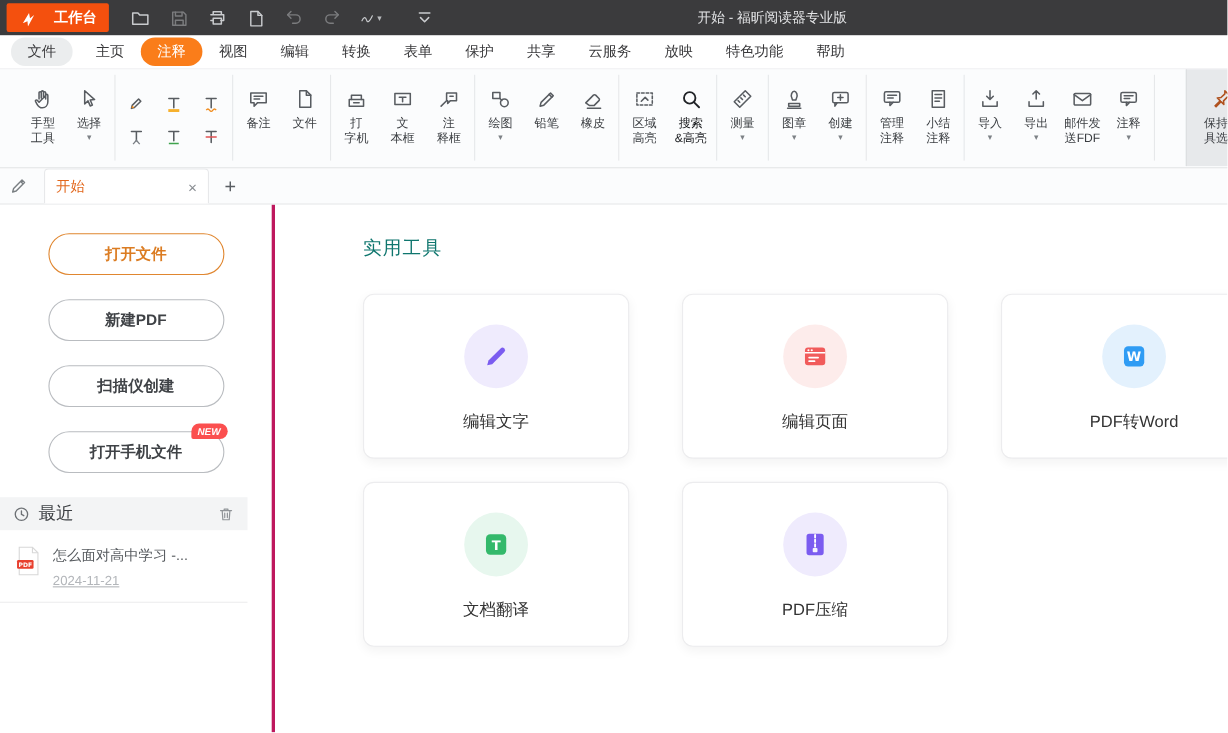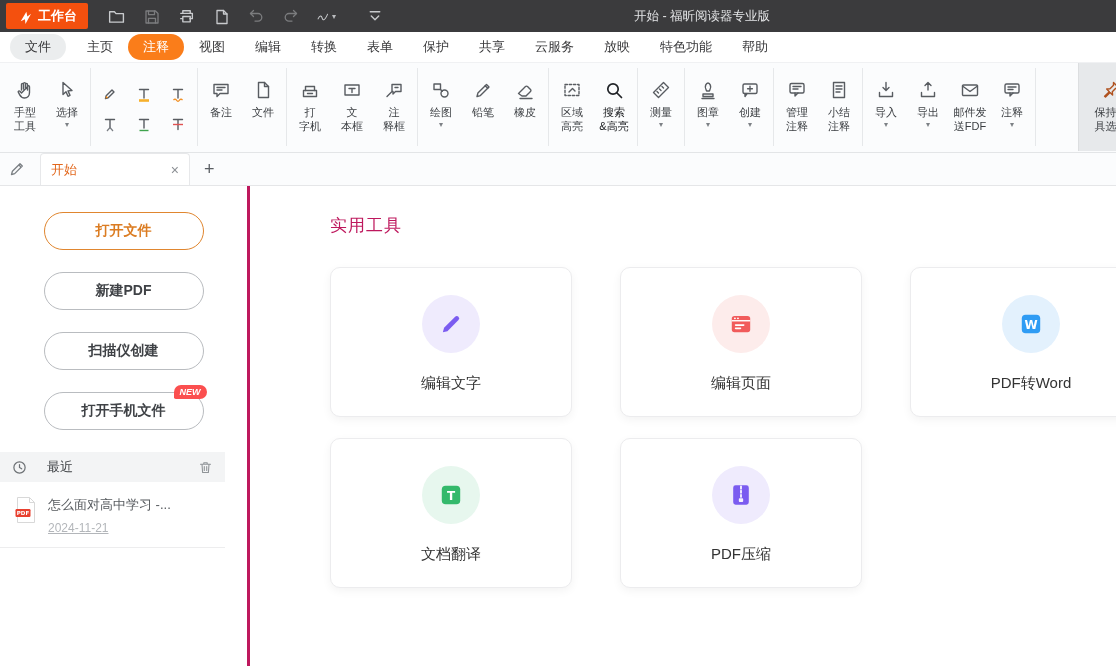--- a/index.html
+++ b/index.html
@@ -3,39 +3,39 @@
 <meta charset="utf-8">
 <style>
   * { box-sizing: border-box; margin: 0; padding: 0; }
   html,body { width:1116px; height:666px; overflow:hidden; background:#fff;
     font-family:"Liberation Sans","DejaVu Sans",sans-serif; }
   .app { display:flex; flex-direction:column; width:1116px; height:666px; }
 
   
   .titlebar { height:32px; background:#3b3b3d; display:flex; align-items:center; position:relative; flex:none; }
   .workspace { margin-left:6px; height:26px; background:#f4500e; border-radius:2px; display:flex; align-items:center;
-    gap:6px; padding:0 11px; color:#fff; font-size:13px; font-weight:bold; cursor:default; }
+    gap:17px; padding:0 11px; color:#fff; font-size:13px; font-weight:bold; cursor:default; }
   .qat { display:flex; align-items:center; gap:15px; margin-left:18px; }
   .qbtn { width:20px; height:20px; display:flex; align-items:center; justify-content:center; }
   .qbtn.dim { opacity:.45; }
   .qcaret::after { content:"▾"; color:#b9bbbe; font-size:8px; margin-left:2px; }
   .win-title { position:absolute; left:634px; top:0; height:32px; display:flex; align-items:center;
     color:#e4e5e7; font-size:12.5px; pointer-events:none; }
   .tic { fill:none; stroke:#c9cbce; stroke-width:1.3; stroke-linecap:round; stroke-linejoin:round; }
 
   
   .menubar { height:30px; background:#fff; display:flex; align-items:center; padding-left:10px;
     font-size:13px; color:#39393b; flex:none; }
   .mitem { padding:4px 15px; border-radius:14px; white-space:nowrap; cursor:default; }
   .mitem.file { background:#ebedee; margin-right:6px; }
   .mitem.active { background:#fa7d1a; color:#fff; }
 
   
   .ribbon { height:91px; background:#fbfcfd; border-top:1px solid #f0f1f3; border-bottom:1px solid #e3e5e7;
-    display:flex; align-items:flex-start; position:relative; padding-left:2px; flex:none; }
+    display:flex; align-items:flex-start; position:relative; padding-left:16px; flex:none; }
   .rgroup { display:flex; align-items:flex-start; padding:9px 2px 0; border-right:1px solid #e6e8ea;
     height:78px; margin-top:5px; }
   .ritem { width:42px; display:flex; flex-direction:column; align-items:center; cursor:default; }
   .ricon { height:26px; margin-bottom:3px; display:flex; align-items:center; justify-content:center; }
   .rlabel { font-size:11px; line-height:13.5px; color:#3b3e42; text-align:center; white-space:nowrap; }
   .rlabel.bold { color:#141619; font-weight:normal; }
   .rcaret { margin-top:1px; color:#7d8186; font-size:8px; line-height:8px; }
   .rcaret::after { content:"▾"; }
   .rmini { display:grid; grid-template-columns:repeat(3,34px); grid-auto-rows:30px; margin-top:2px; }
   .mini-btn { display:flex; align-items:center; justify-content:center; }
@@ -59,28 +59,28 @@
   .content { flex:1; display:flex; overflow:hidden; }
   .sidebar { width:250px; flex:none; border-right:3px solid #be185d; padding-top:26px; background:#fff; }
   .sbtn { width:160px; height:38px; border:1.4px solid #b9bcc0; border-radius:19px; margin:0 auto 22px;
     display:flex; align-items:center; justify-content:center; font-size:14px; font-weight:bold; color:#3f4246;
     background:#fff; position:relative; cursor:default; }
   .sbtn.primary { border-color:#e0862f; color:#db7c22; }
   .badge { position:absolute; top:-8px; right:-4px; background:#fb4f4f; color:#fff; font-size:9px; font-weight:bold;
     padding:2px 6px; border-radius:8px 8px 8px 2px;font-style:italic; }
   .recent-header { height:30px; background:#f3f4f5; display:flex; align-items:center; padding:0 12px;
     margin-right:22px; }
-  .recent-title { font-size:13px; color:#3c3f43; margin-left:20px; }
+  .recent-title { font-size:16px; color:#3c3f43; margin-left:8px; }
   .trash { margin-left:auto; display:flex; }
   .recent-item { padding:14px 14px 12px; border-bottom:1px solid #ededee; margin-right:22px; display:flex; gap:10px; }
   .file-name { font-size:13px; color:#565a5e; white-space:nowrap; overflow:hidden; max-width:150px; }
   .file-date { font-size:12px; color:#b3b6ba; margin-top:7px;text-decoration:underline; }
 
   .main { flex:1; padding:28px 0 0 80px; overflow:hidden; background:#fff; }
-  .section-title { font-size:17px; color:#be185d; font-weight:500; letter-spacing:1px; }
+  .section-title { font-size:17px; color:#0f766e; font-weight:500; letter-spacing:1px; }
   .cards { margin-top:30px; display:grid; grid-template-columns:repeat(3,242px); gap:21px 48px; }
   .card { height:150px; background:#fff; border:1px solid #ececee; border-radius:10px;
     box-shadow:0 3px 10px rgba(0,0,0,.05); display:flex; flex-direction:column; align-items:center; cursor:default; }
   .card-icon { width:58px; height:58px; border-radius:50%; margin-top:27px; display:flex; align-items:center; justify-content:center; }
   .bg-purple { background:#efebfd; }  .bg-blue { background:#e3f1fd; }
   .bg-red { background:#fdeceb; }     .bg-green { background:#e7f7ee; }
   .card-label { margin-top:21px; font-size:15px; color:#333; }
 </style>
 </head>
 <body>

